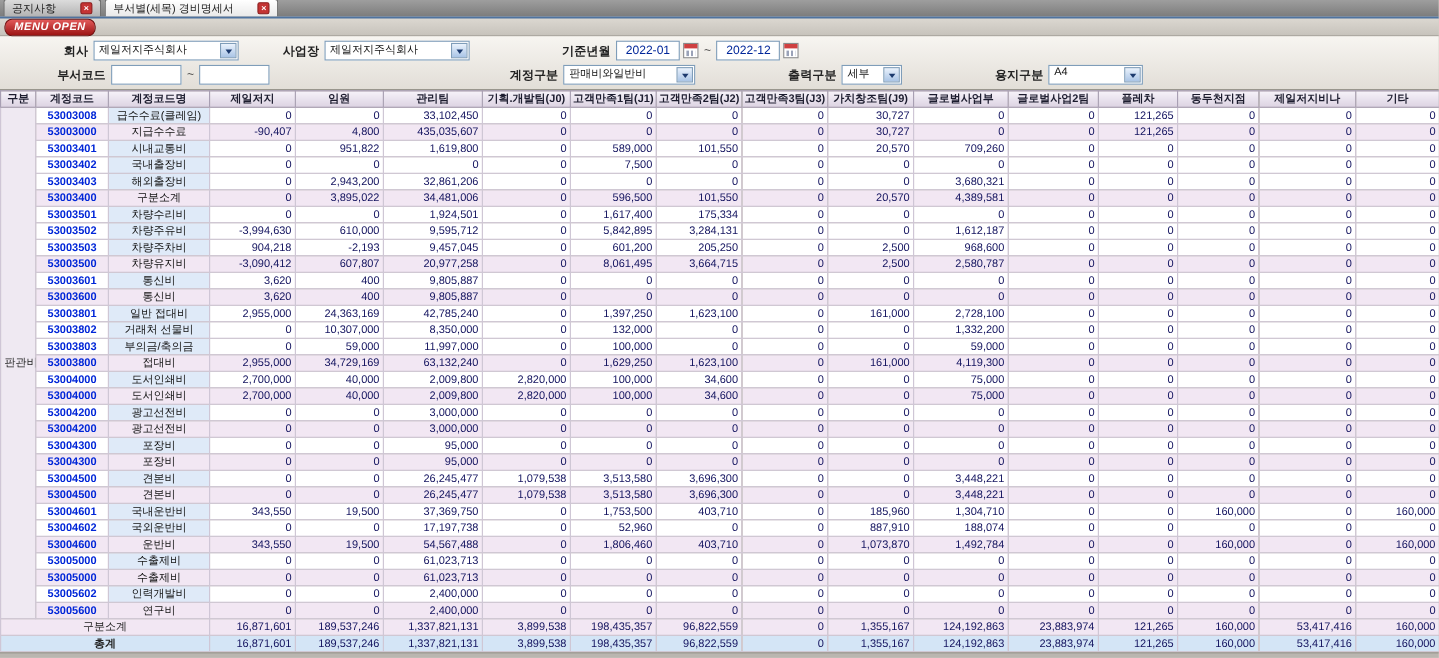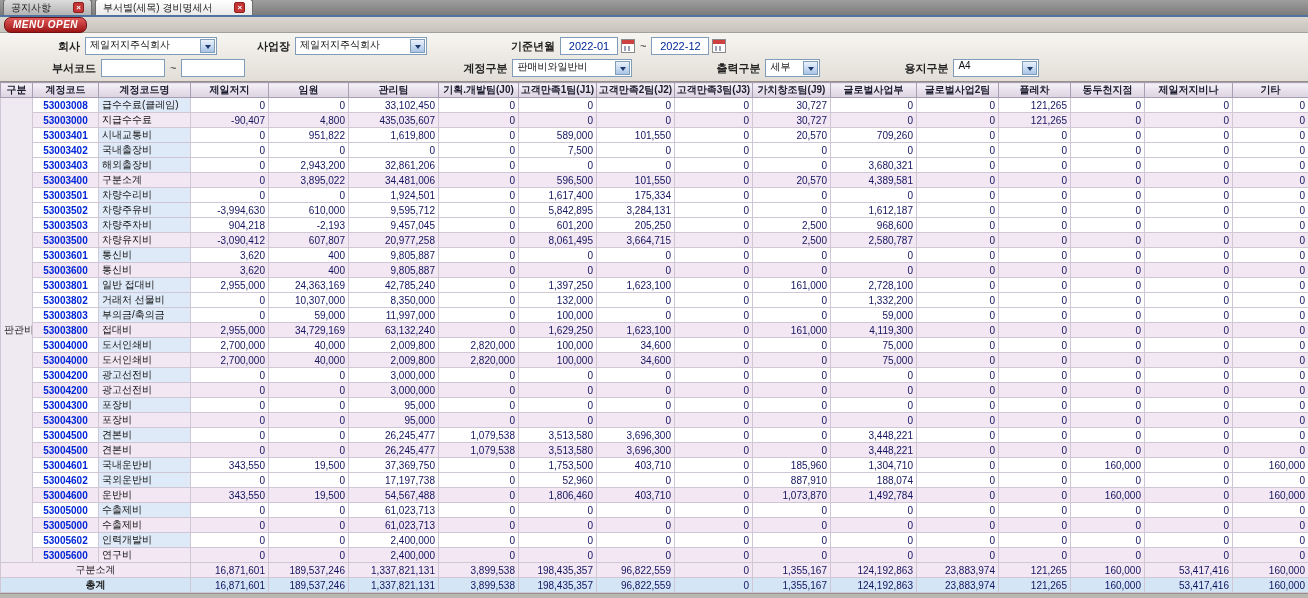--- a/index.html
+++ b/index.html
@@ -170,21 +170,21 @@
   }
   td {
     height: 15px;
     border: 1px solid #cfc6d6;
     padding: 0 3px;
     white-space: nowrap;
     overflow: hidden;
     background: #fff;
   }
   td.code { color: #0026d8; text-align: center; font-weight: bold; }
-  td.name { text-align: left; color: #111; }
+  td.name { text-align: center; color: #111; }
   td.num  { text-align: right; color: var(--number-text, #13135f); }
   tr.row-det td.name { background: #dfeaf8; }
   tr.row-sum td { background: var(--summary-row, #f2e7f3); }
   tr.row-subtotal td { background: var(--summary-row, #f2e7f3); }
   tr.row-total td { background: var(--total-row, #d4e5f6); }
   td.grp {
     background: #efe9f2;
     text-align: center;
     vertical-align: middle;
     color: #222;

